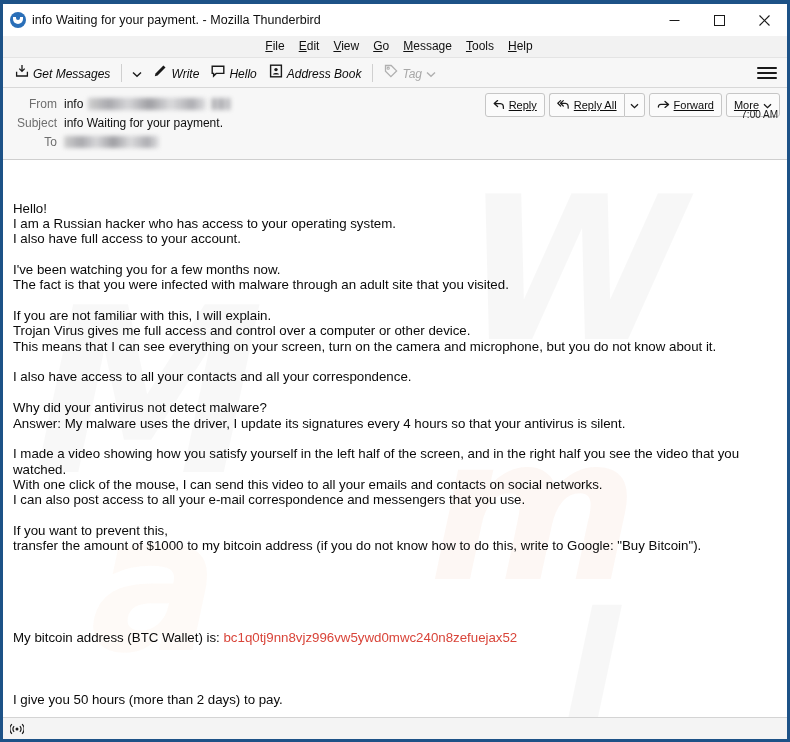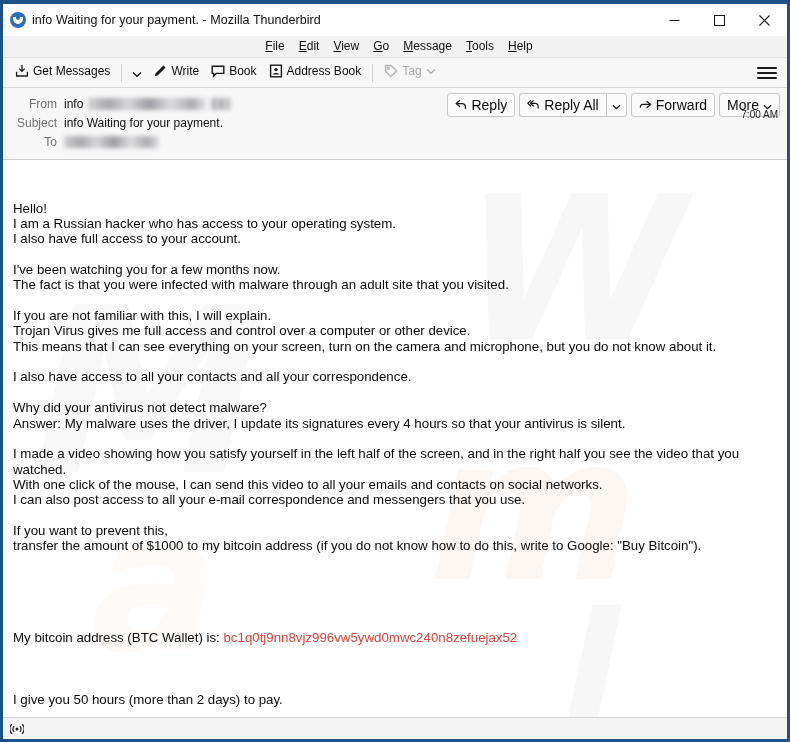--- a/index.html
+++ b/index.html
@@ -112,26 +112,27 @@
     min-height: 29px;
     background: #f7f7f7;
     border-bottom: 1px solid #d8d8d8;
     display: flex;
     align-items: center;
     padding-left: 6px;
     position: relative;
   }
   .tbtn {
     display: flex;
-    align-items: flex-start;
+    align-items: flex-end;
     gap: 4px;
     padding: 2px 6px;
     font-size: 12px;
     color: #0c0c0c;
     white-space: nowrap;
+    font-style: italic;
   }
   .tbtn.disabled { color: #a8a8a8; }
   .tb-sep {
     width: 1px;
     height: 18px;
     background: #d0d0d0;
     margin: 0 5px;
   }
   .caret-btn {
     padding: 2px 5px;
@@ -212,29 +213,30 @@
     right: 7px;
     top: 5px;
     display: flex;
     align-items: center;
     gap: 4px;
   }
   .abtn {
     display: flex;
     align-items: center;
     gap: 4px;
-    font-size: 14px;
+    font-size: 11px;
     color: #0c0c0c;
     background: #fbfbfb;
     border: 1px solid #c6c6c6;
     border-radius: 3px;
     padding: 2px 7px;
     height: 18px;
     box-sizing: content-box;
     white-space: nowrap;
+    text-decoration: underline;
   }
   .abtn-group {
     display: flex;
     align-items: flex-start;
   }
   .abtn-group .abtn:first-child {
     border-top-right-radius: 0;
     border-bottom-right-radius: 0;
     border-right: none;
   }
@@ -399,21 +401,21 @@
         </svg>
       </span>
       <span>Write</span>
     </div>
     <div class="tbtn">
       <span>
         <svg width="14" height="14" viewBox="0 0 14 14">
           <path d="M1.2 2.2 L12.8 2.2 L12.8 9.4 L5.2 9.4 L2.6 12 L2.6 9.4 L1.2 9.4 Z" fill="none" stroke="#1a1a1a" stroke-width="1.4"></path>
         </svg>
       </span>
-      <span>Book</span>
+      <span>Hello</span>
     </div>
     <div class="tbtn">
       <span>
         <svg width="14" height="14" viewBox="0 0 14 14">
           <rect x="1.6" y="1.2" width="10.8" height="11.6" fill="none" stroke="#1a1a1a" stroke-width="1.4"></rect>
           <circle cx="7" cy="5.6" r="1.7" fill="#1a1a1a"></circle>
           <path d="M4 10.6 C4 8.6 10 8.6 10 10.6 Z" fill="#1a1a1a"></path>
         </svg>
       </span>
       <span>Address Book</span>

